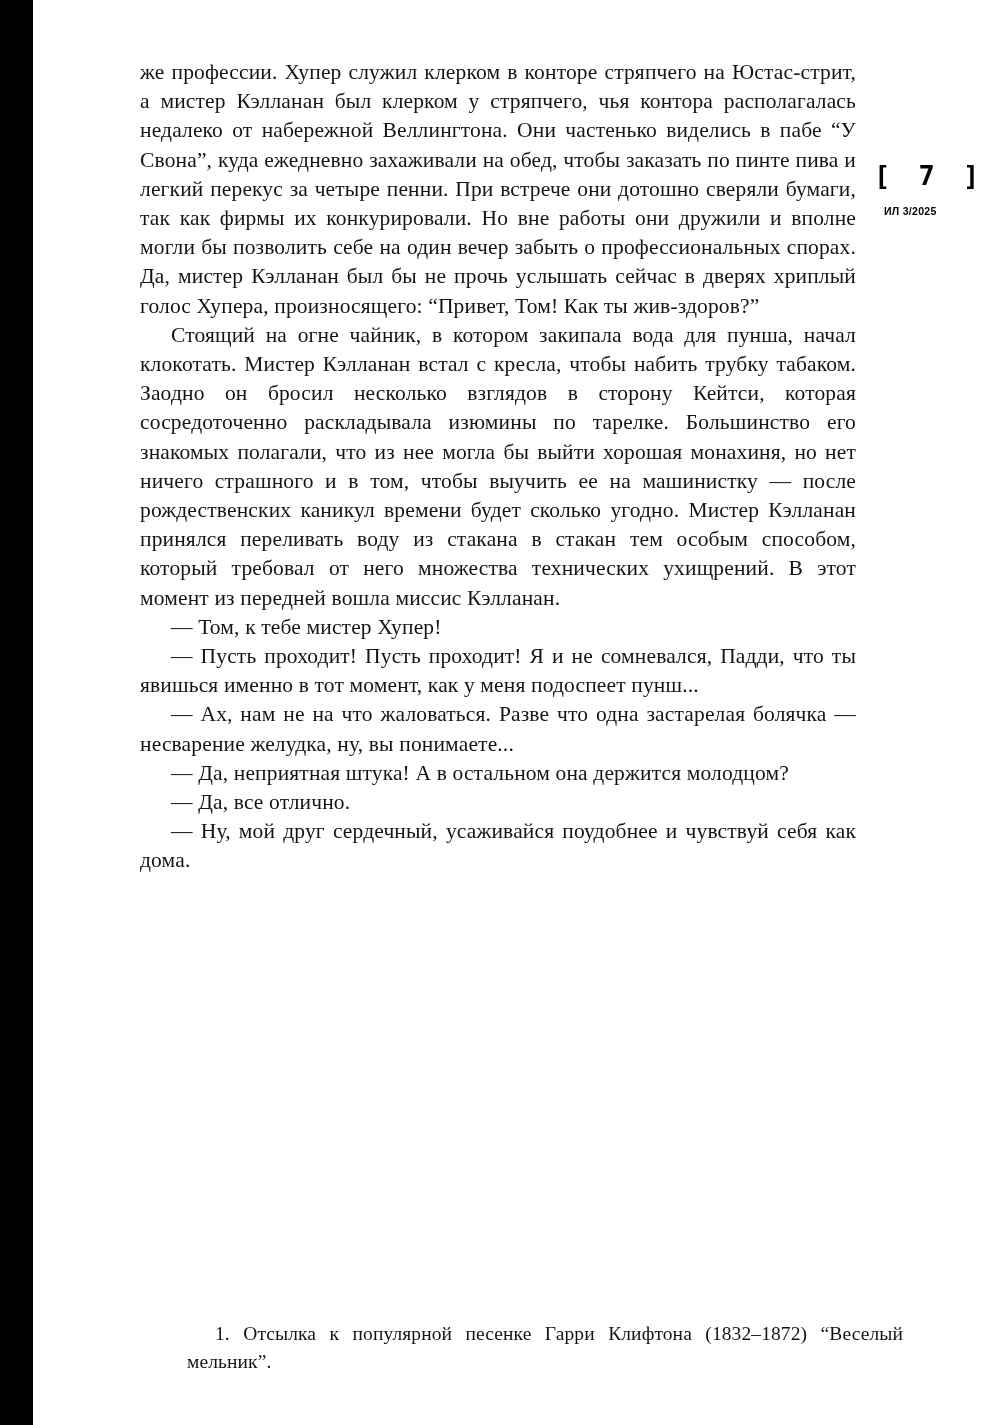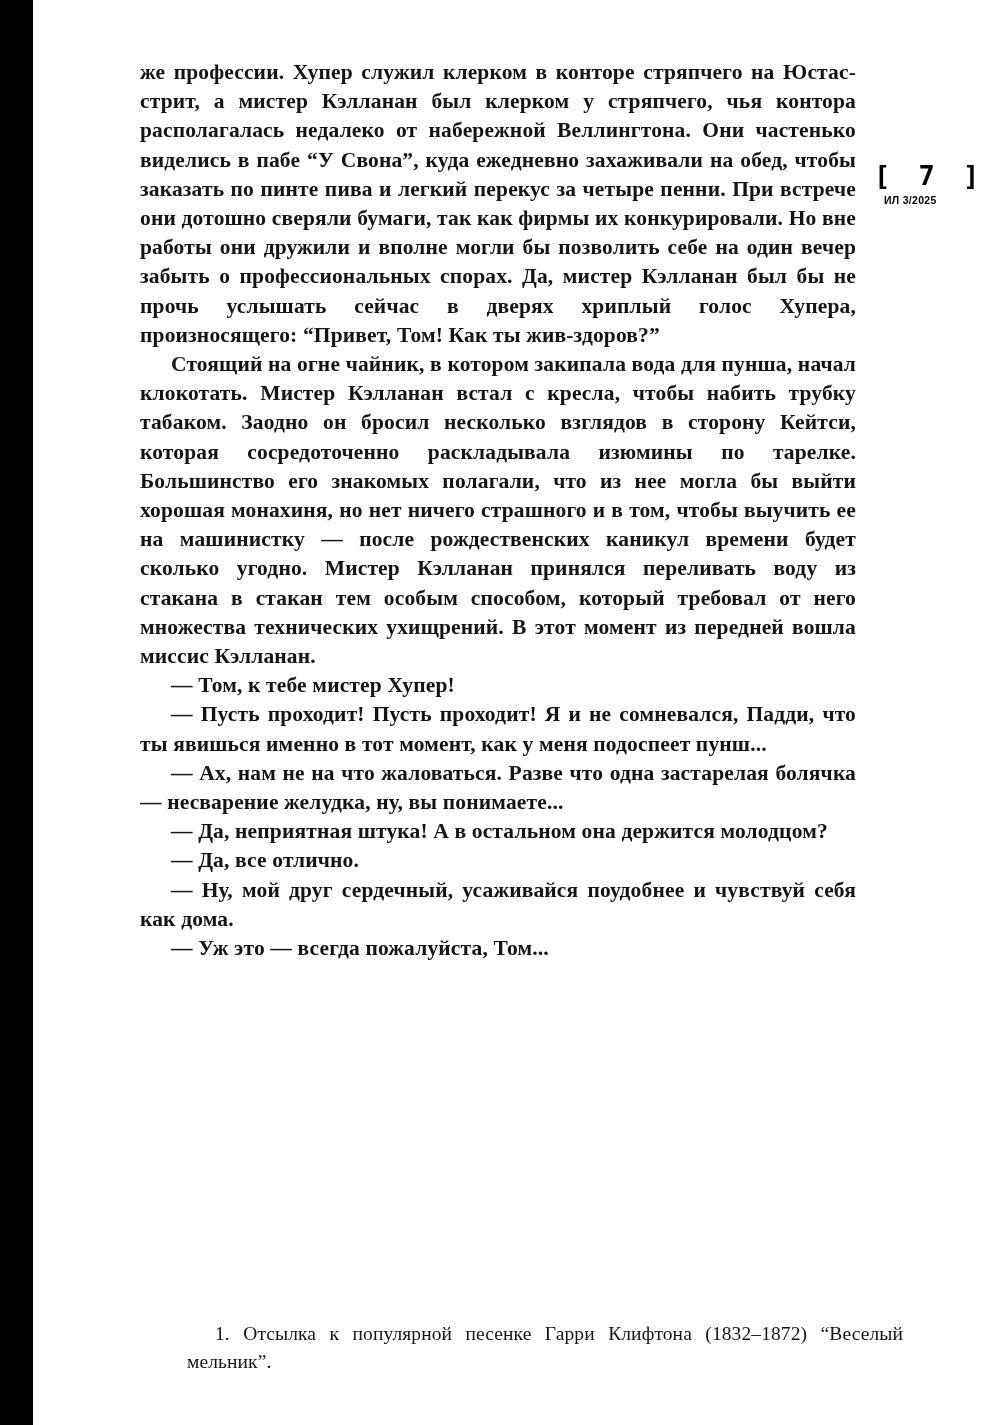--- a/index.html
+++ b/index.html
@@ -27,21 +27,20 @@
     left: 140px;
     top: 58px;
     width: 716px;
   }
   .text-block p {
     font-size: 21.5px;
     line-height: 29.2px;
     text-align: justify;
     letter-spacing: 0.15px;
     hyphens: auto;
-    font-weight: bold;
   }
   .text-block p.indent { text-indent: 31px; }
   sup.fn-ref {
     font-size: 0.62em;
     vertical-align: super;
     line-height: 0;
   }
 
   
   .page-marker {
@@ -57,21 +56,21 @@
     letter-spacing: 6px;
     color: #000000;
     white-space: nowrap;
   }
   .edition {
     font-family: "Liberation Sans", sans-serif;
     font-size: 10.5px;
     font-weight: 600;
     letter-spacing: 0.3px;
     color: #000000;
-    margin-top: 3px;
+    margin-top: 14px;
     padding-left: 10px;
   }
 
   
   .footnote {
     position: absolute;
     left: 140px;
     top: 1320px;
     width: 716px;
     margin-left: 47px;
@@ -106,18 +105,17 @@
 
 
   <p class="indent">— Ах, нам не на что жаловаться. Разве что одна застарелая болячка — несварение желудка, ну, вы понимаете...</p>
 
   <p class="indent">— Да, неприятная штука! А в остальном она держится молодцом?</p>
 
   <p class="indent">— Да, все отлично.</p>
 
   <p class="indent">— Ну, мой друг сердечный, усаживайся поудобнее и чувствуй себя как дома.</p>
 
-  <p class="indent">— Уж это — всегда пожалуйста, Том...</p>
 </main>
 
 <footer class="footnote">
   <p>1. Отсылка к популярной песенке Гарри Клифтона (1832–1872) “Веселый мельник”.</p>
 </footer>
 
 </body></html>

